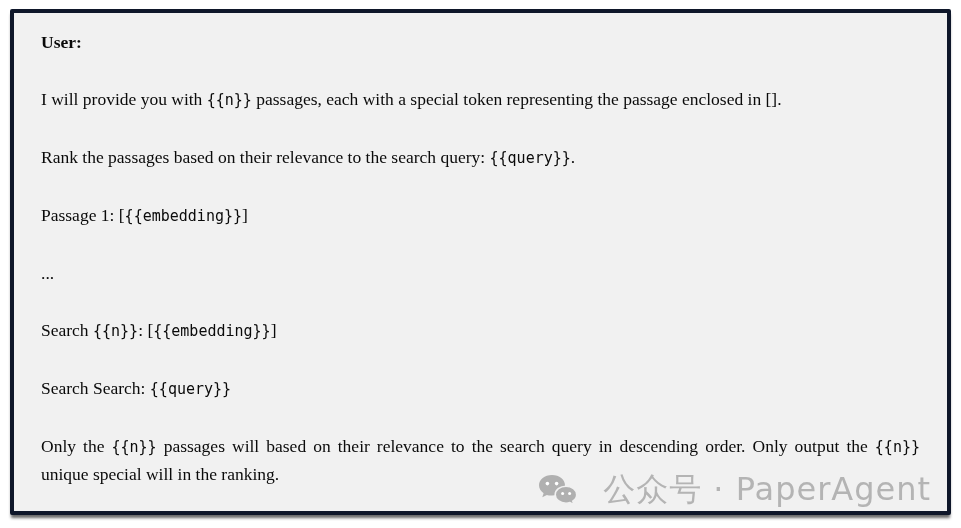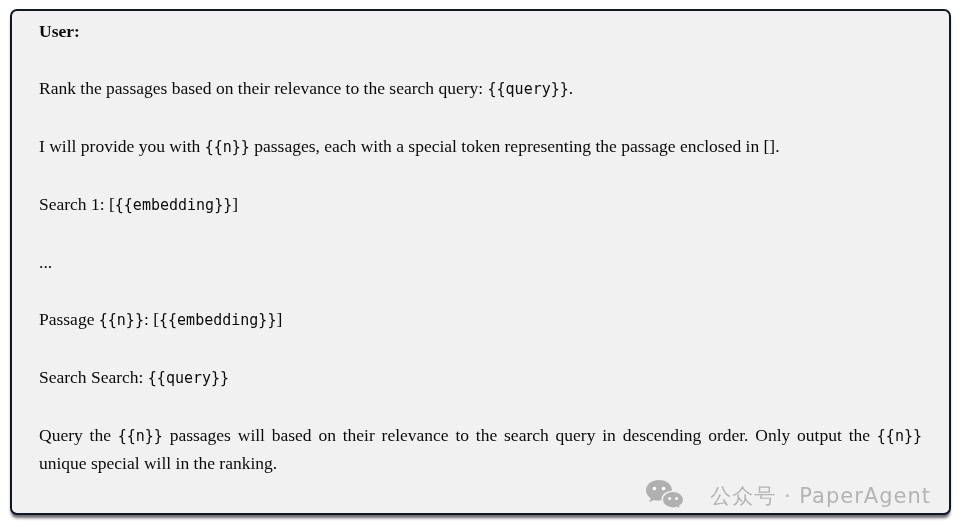--- a/index.html
+++ b/index.html
@@ -11,24 +11,24 @@
     overflow: hidden;
   }
   .prompt-card {
     position: absolute;
     left: 10px;
     top: 9px;
     width: 941px;
     height: 506px;
     box-sizing: border-box;
     background: #f1f1f1;
-    border: 2px solid #0f172a;
-    border-radius: 7px;
+    border: 4px solid #0f172a;
+    border-radius: 2px;
     box-shadow: 0 4px 3px -1px rgba(55,55,55,0.75);
-    padding: 7px 27px 20px 27px;
+    padding: 16px 27px 20px 27px;
     font-family: "Liberation Serif", serif;
     font-size: 17.5px;
     line-height: 27px;
     color: #0a0a0a;
   }
   .speaker {
     font-weight: bold;
     margin: 0 0 30px 0;
   }
   .prompt-body p {
@@ -44,40 +44,40 @@
   }
   .watermark {
     position: absolute;
     right: 30px;
     bottom: 16px;
     display: flex;
     align-items: center;
     gap: 26px;
     color: #b4b4b4;
     font-family: "DejaVu Sans", "Liberation Sans", sans-serif;
-    font-size: 21px;
+    font-size: 32px;
     letter-spacing: 1px;
     pointer-events: none;
     white-space: nowrap;
   }
   .watermark svg { display: block; }
 </style>
 </head>
 <body>
 
 <div class="prompt-card">
   <p class="speaker">User:</p>
   <div class="prompt-body">
+      <p><span>I will provide you with </span><span class="code">{{n}}</span><span> passages, each with a special token representing the passage enclosed in [].</span></p>
       <p><span>Rank the passages based on their relevance to the search query: </span><span class="code">{{query}}</span><span>.</span></p>
-      <p><span>I will provide you with </span><span class="code">{{n}}</span><span> passages, each with a special token representing the passage enclosed in [].</span></p>
-      <p><span>Search 1: [</span><span class="code">{{embedding}}</span><span>]</span></p>
+      <p><span>Passage 1: [</span><span class="code">{{embedding}}</span><span>]</span></p>
       <p><span>...</span></p>
-      <p><span>Passage </span><span class="code">{{n}}</span><span>: [</span><span class="code">{{embedding}}</span><span>]</span></p>
+      <p><span>Search </span><span class="code">{{n}}</span><span>: [</span><span class="code">{{embedding}}</span><span>]</span></p>
       <p><span>Search Search: </span><span class="code">{{query}}</span></p>
-      <p><span>Query the </span><span class="code">{{n}}</span><span> passages will based on their relevance to the search query in descending order. Only output the </span><span class="code">{{n}}</span><span> unique special will in the ranking.</span></p>
+      <p><span>Only the </span><span class="code">{{n}}</span><span> passages will based on their relevance to the search query in descending order. Only output the </span><span class="code">{{n}}</span><span> unique special will in the ranking.</span></p>
     </div>
 </div>
 
 <div class="watermark">
   <span>
     <svg width="39" height="33" viewBox="0 0 39 33" xmlns="http://www.w3.org/2000/svg">
 
       <path d="M14 1 C6.6 1 1 5.6 1 11.3 c0 3.2 1.8 6 4.6 7.9 l-1.3 4.1 4.6-2.4 c1.6 .4 3.3 .6 5.1 .5 7.4 0 13-4.6 13-10.1 C27 5.6 21.4 1 14 1 Z" fill="#b0b0b0"></path>
       <circle cx="9.4" cy="9.6" r="1.8" fill="#ffffff"></circle>
       <circle cx="18.6" cy="9.6" r="1.8" fill="#ffffff"></circle>

